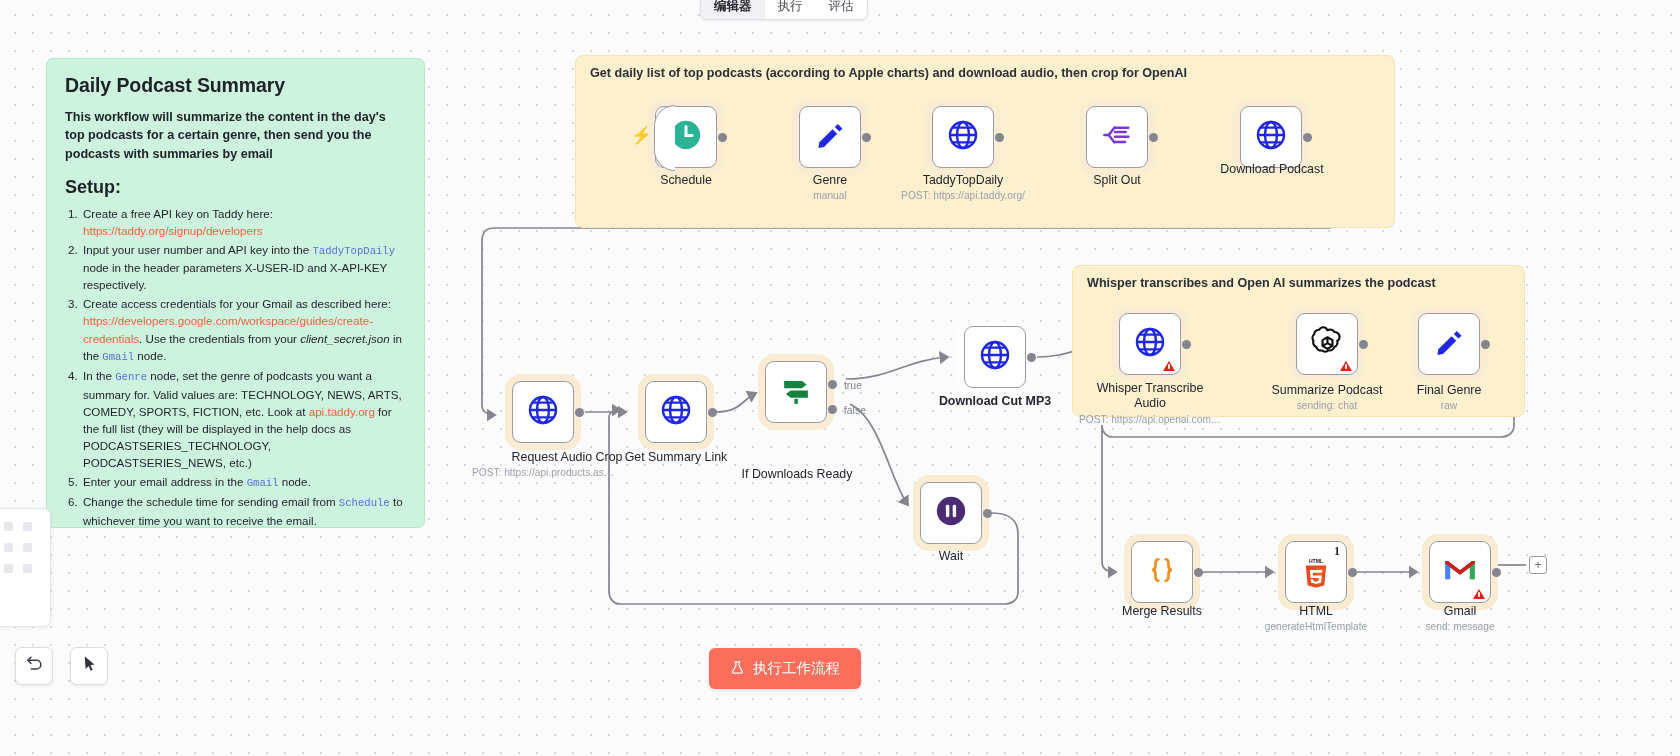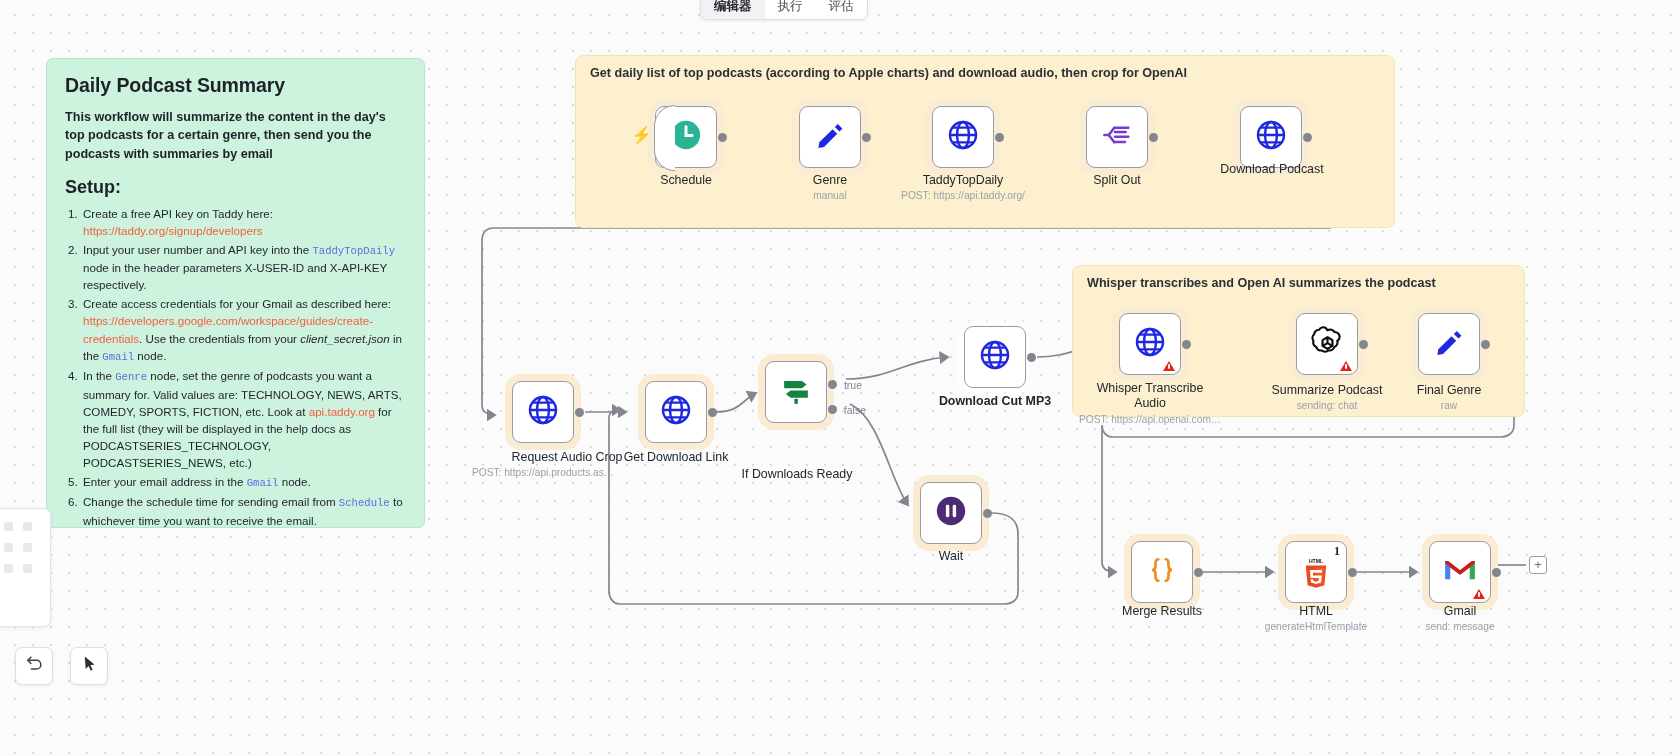--- a/index.html
+++ b/index.html
@@ -332,21 +332,21 @@
   <div class="node onbeige" style="left:645px; top:381px;">
     <span class="icon">
       <svg width="34" height="34" viewBox="0 0 24 24" fill="none" stroke="#1f28e0" stroke-width="1.7">
           <circle cx="12" cy="12" r="9.2"></circle>
           <ellipse cx="12" cy="12" rx="4.2" ry="9.2"></ellipse>
           <path d="M2.8 12h18.4M4.5 6.8h15M4.5 17.2h15"></path>
         </svg>
     </span>
     <span class="port out"></span>
   </div>
-  <div class="nodelabel" style="left:676px; top:450px;">Get Download Link</div>
+  <div class="nodelabel" style="left:676px; top:450px;">Get Summary Link</div>
 
   <div class="node onbeige" style="left:765px; top:361px;">
     <span class="icon">
       <svg width="34" height="34" viewBox="0 0 24 24" fill="#15823f">
         <path d="M3.6 5.6h12.6l3.3 2.6-3.3 2.6H3.6z"></path>
         <path d="M20.4 12.3H8.2L4.9 14.9l3.3 2.6h12.2z"></path>
         <rect x="10.9" y="18.2" width="2.4" height="3.6"></rect>
       </svg>
     </span>
     <span class="port" style="right:-11px; top:18px;"></span>
@@ -497,14 +497,23 @@
     </span>
   </div>
   <div class="roundBtn" id="btn-pointer">
     <span>
       <svg width="19" height="19" viewBox="0 0 24 24" fill="#2b2f36">
         <path d="M6 3.2 18.2 13.4l-5.1.7 2.9 5.8-2.3 1.1-2.9-5.8-3.6 3.6z"></path>
       </svg>
     </span>
   </div>
 
+  <button id="execBtn">
+    <span>
+      <svg width="15" height="15" viewBox="0 0 24 24" fill="none" stroke="#fff" stroke-width="1.9" stroke-linecap="round" stroke-linejoin="round">
+        <path d="M9.5 3v6.3L4.4 18.2A1.8 1.8 0 0 0 6 21h12a1.8 1.8 0 0 0 1.6-2.8L14.5 9.3V3"></path>
+        <path d="M8.2 3h7.6"></path>
+      </svg>
+    </span>
+    <span>执行工作流程</span>
+  </button>
 
 </div>
 
 </body></html>

